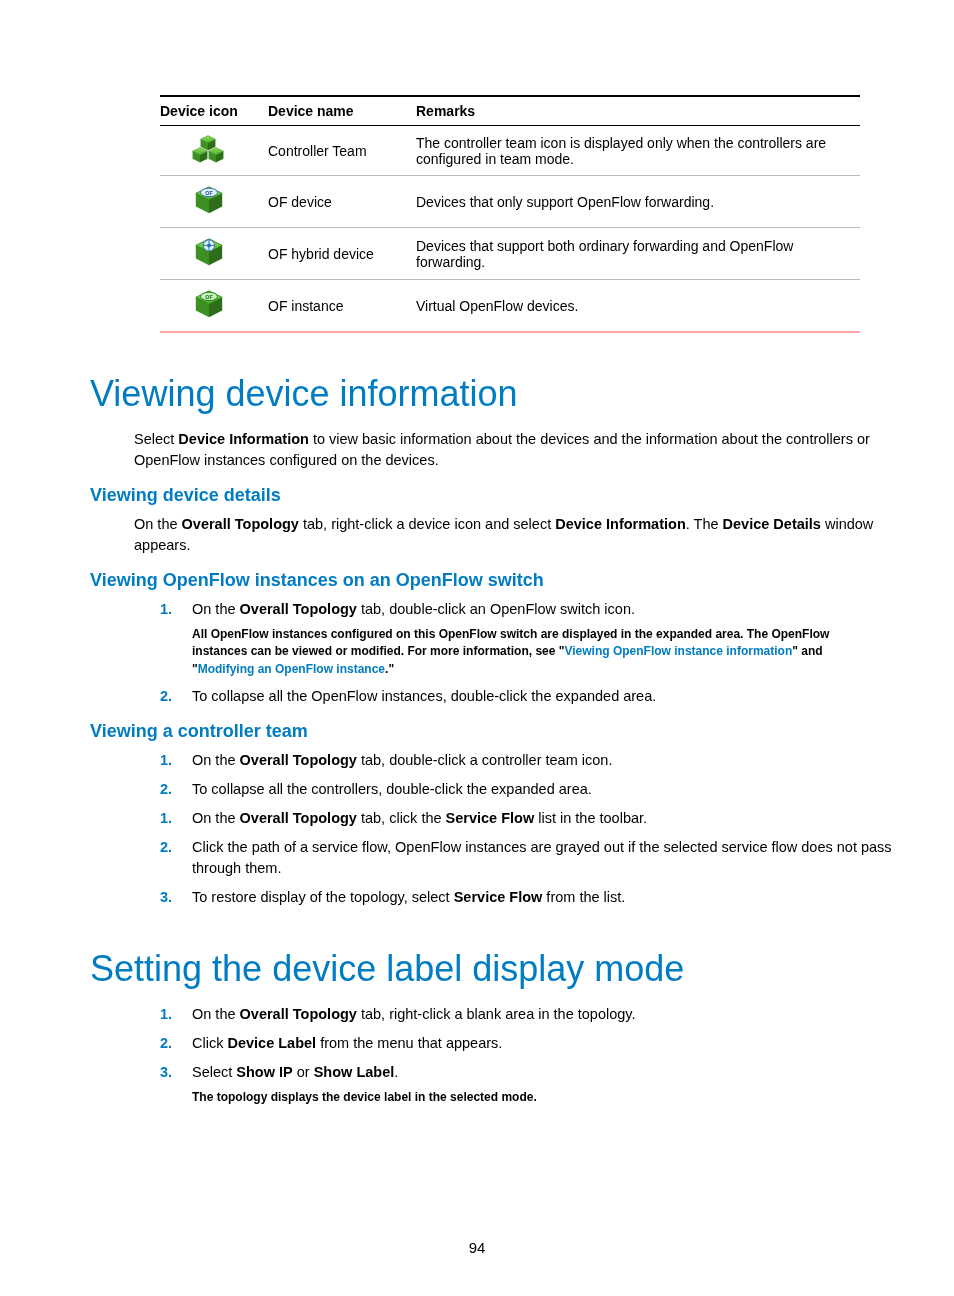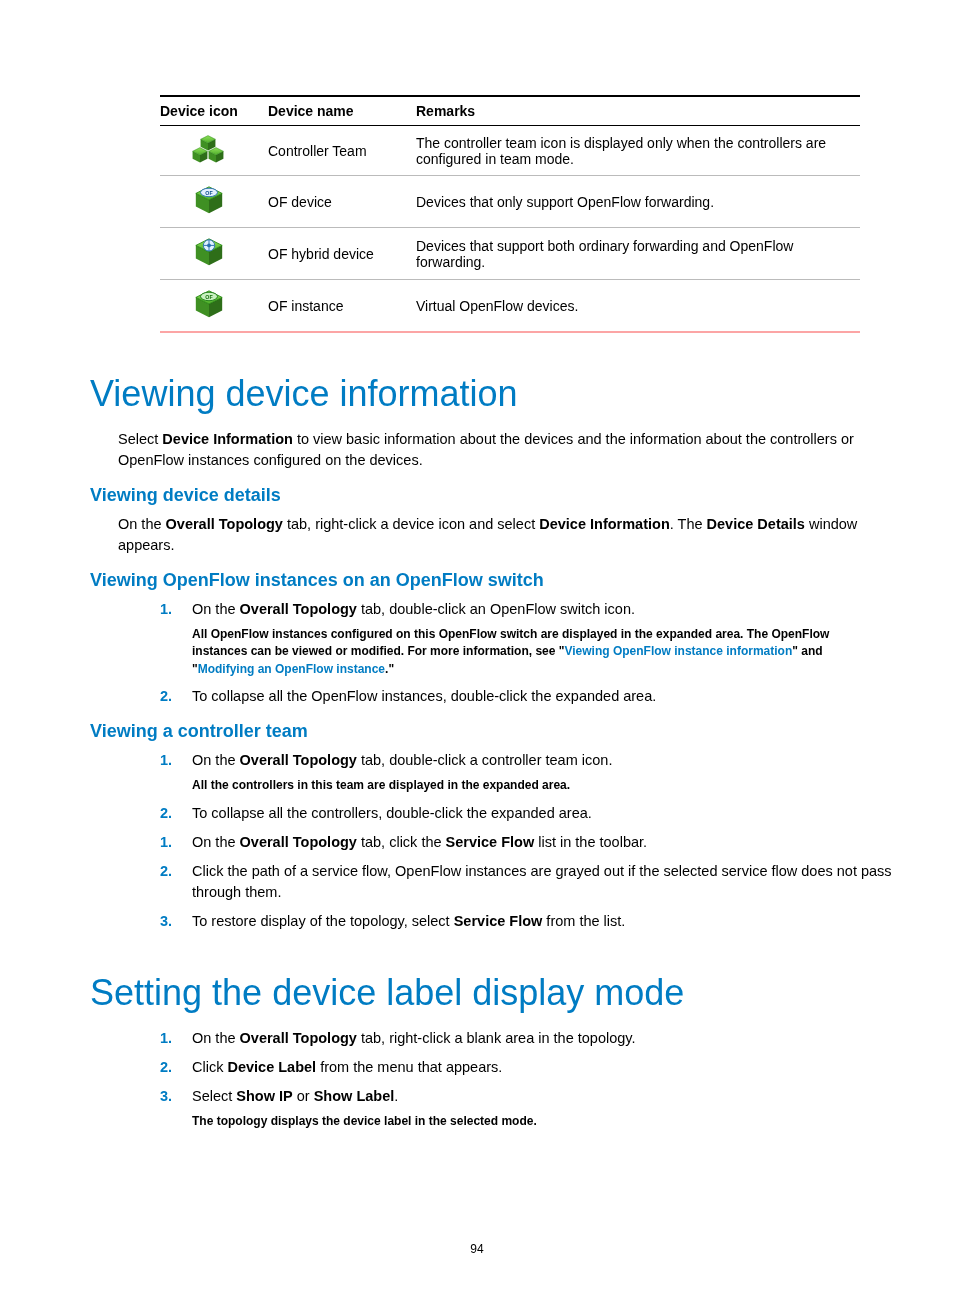--- a/index.html
+++ b/index.html
@@ -52,21 +52,21 @@
   }
   h2.sub {
     font-size: 18px;
     font-weight: bold;
     color: #007cc3;
     margin: 14px 0 8px 0;
   }
   
   p.body {
     font-size: 14.5px;
-    margin: 0 0 10px 28px;
+    margin: 0 0 10px 44px;
     line-height: 1.45;
     color: #000;
     font-weight: 300;
   }
   .b { font-weight: 700; }
   a.link { color: #007cc3; text-decoration: none; }
   
   ol.steps {
     list-style: none;
     margin: 0 0 6px 70px;
@@ -91,21 +91,21 @@
     margin: 6px 8px 0 0;
     font-size: 12px;
     font-weight: 700;
   }
   
   .page-no {
     position: absolute;
     bottom: 40px;
     left: 0; right: 0;
     text-align: center;
-    font-size: 12px;
+    font-size: 15px;
     font-weight: 300;
   }
 </style>
 </head>
 <body>
 
 <svg width="0" height="0" style="position:absolute">
   <defs>
     <linearGradient id="gFace" x1="0" y1="0" x2="0" y2="1">
       <stop offset="0" stop-color="#8fe05a"></stop>
@@ -212,21 +212,20 @@
       <span class="num">2.</span>
       <span>To collapse all the OpenFlow instances, double-click the expanded area.</span>
     </li>
   </ol>
 
   <h2 class="sub">Viewing a controller team</h2>
   <ol class="steps">
     <li>
       <span class="num">1.</span>
       <span>On the </span><span class="b">Overall Topology</span><span> tab, double-click a controller team icon.</span>
-      <p class="sub">All the controllers in this team are displayed in the expanded area.</p>
     </li>
     <li>
       <span class="num">2.</span>
       <span>To collapse all the controllers, double-click the expanded area.</span>
     </li>
   </ol>
 
   <ol class="steps">
     <li>
       <span class="num">1.</span>

